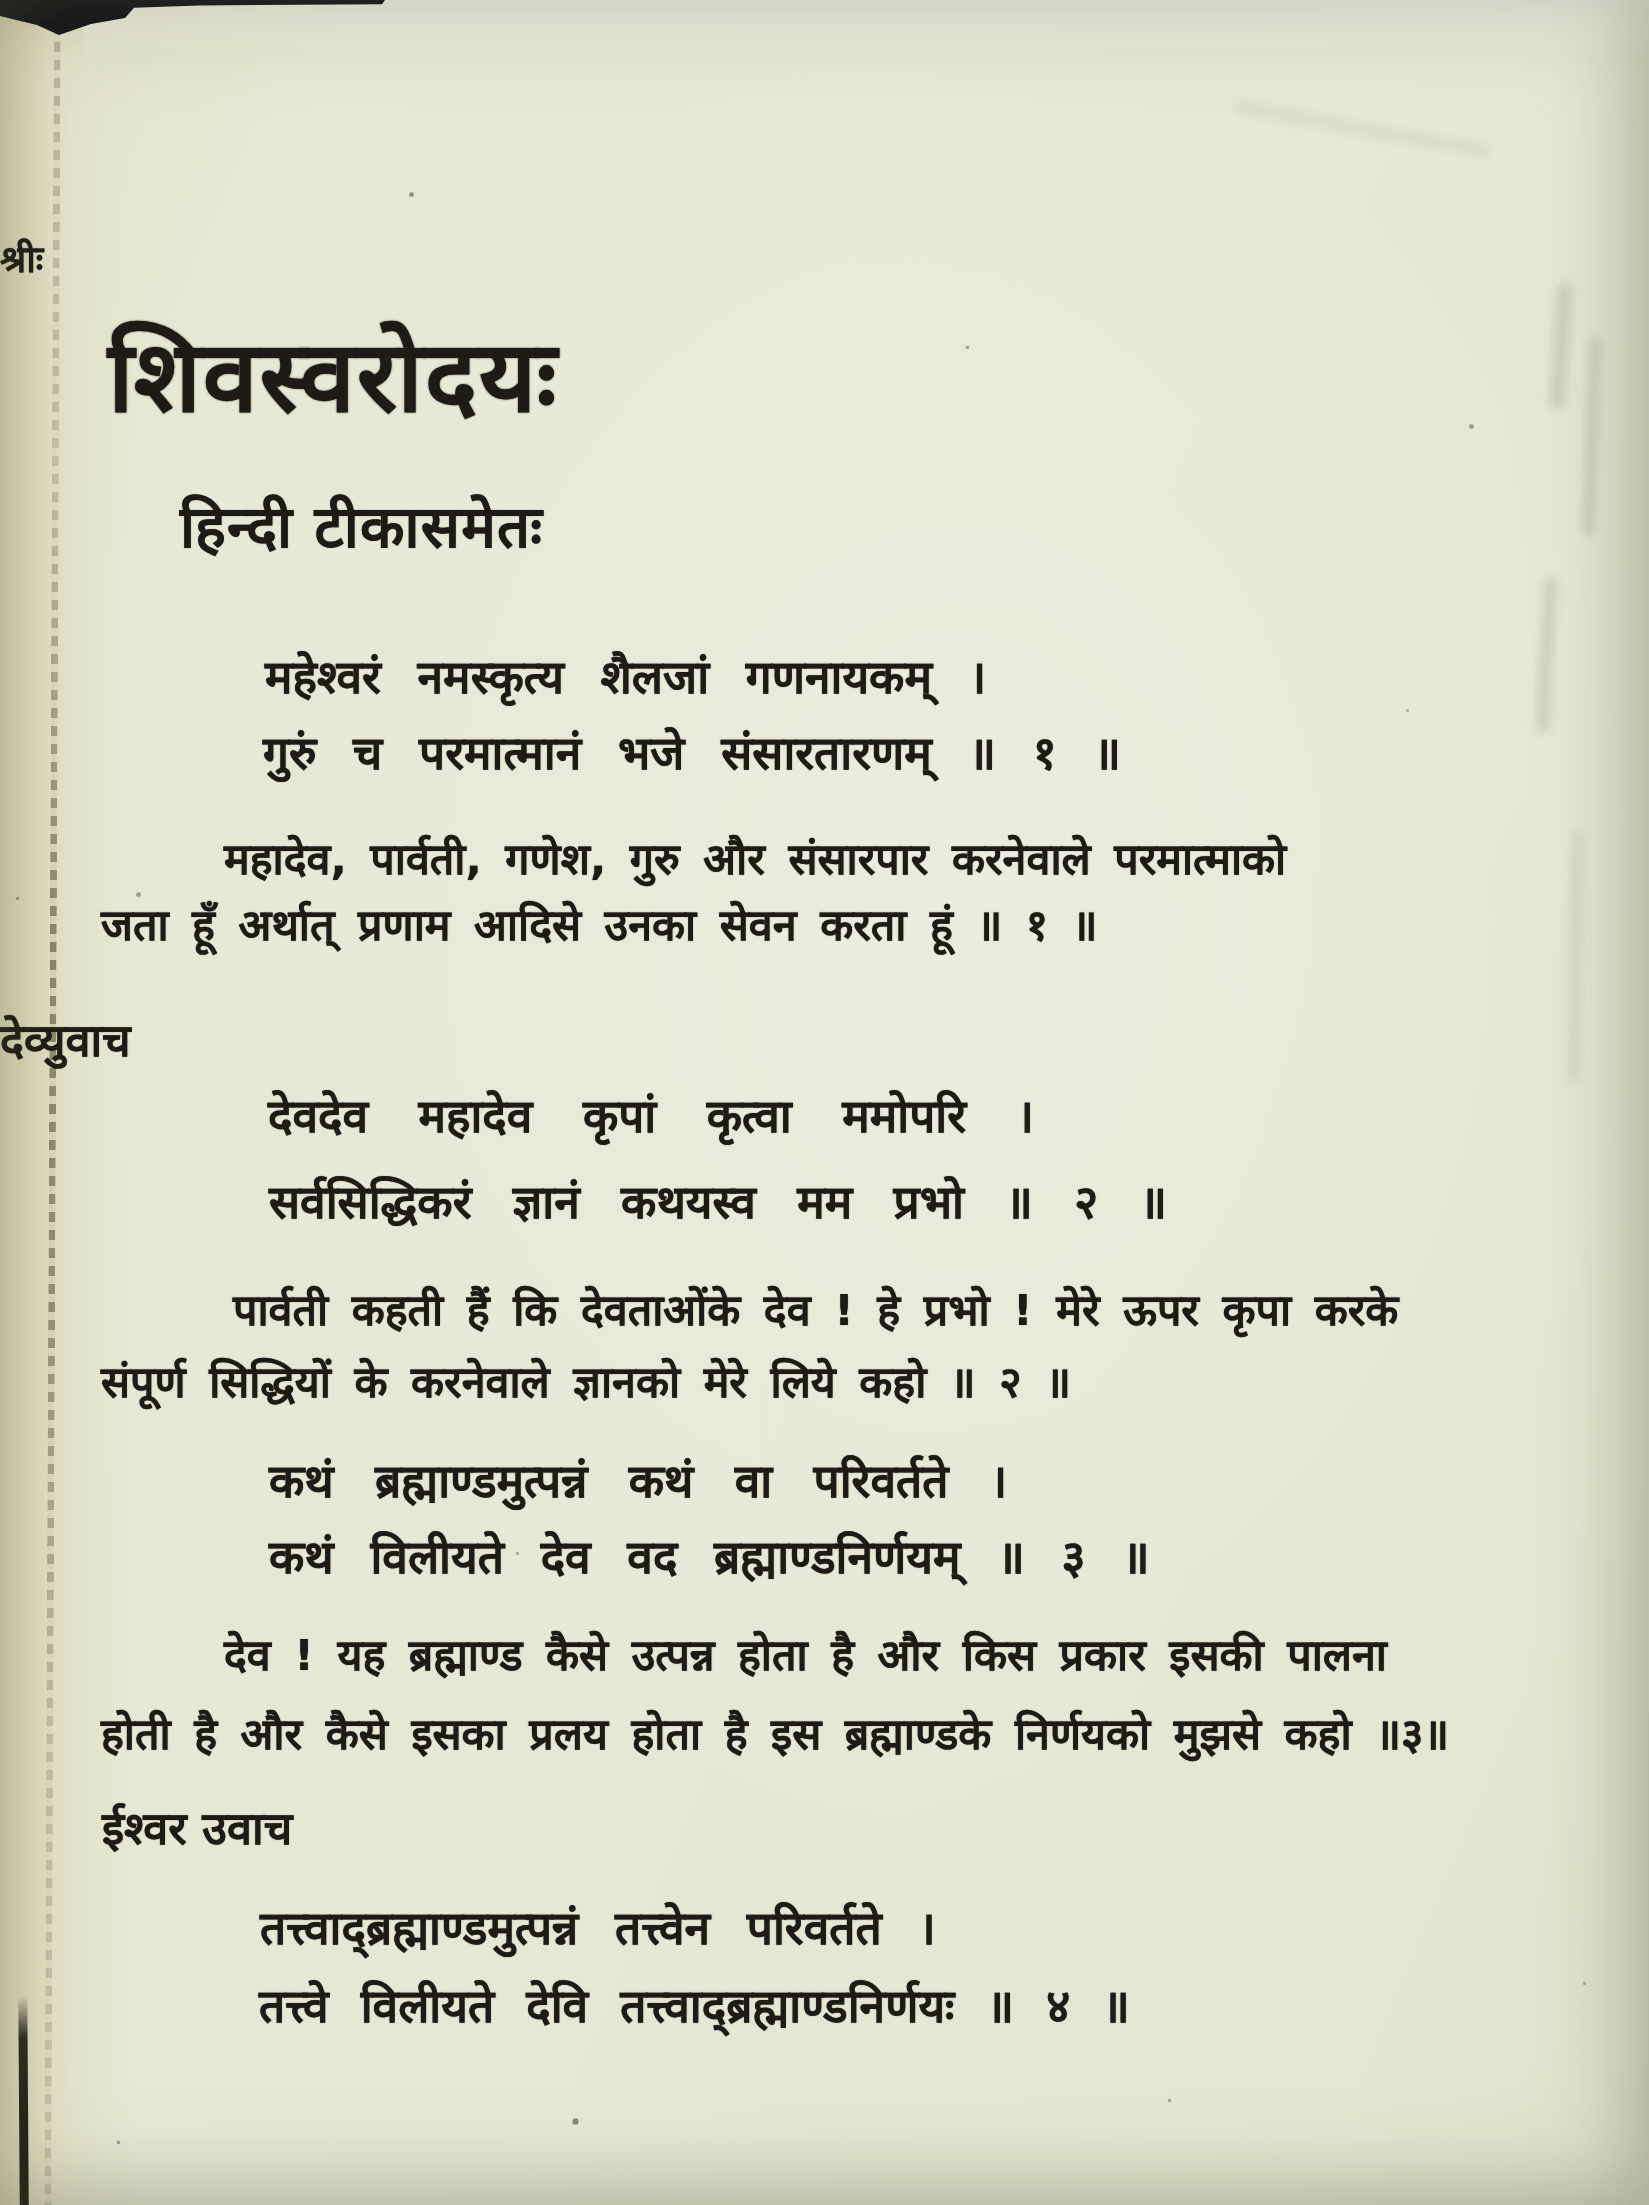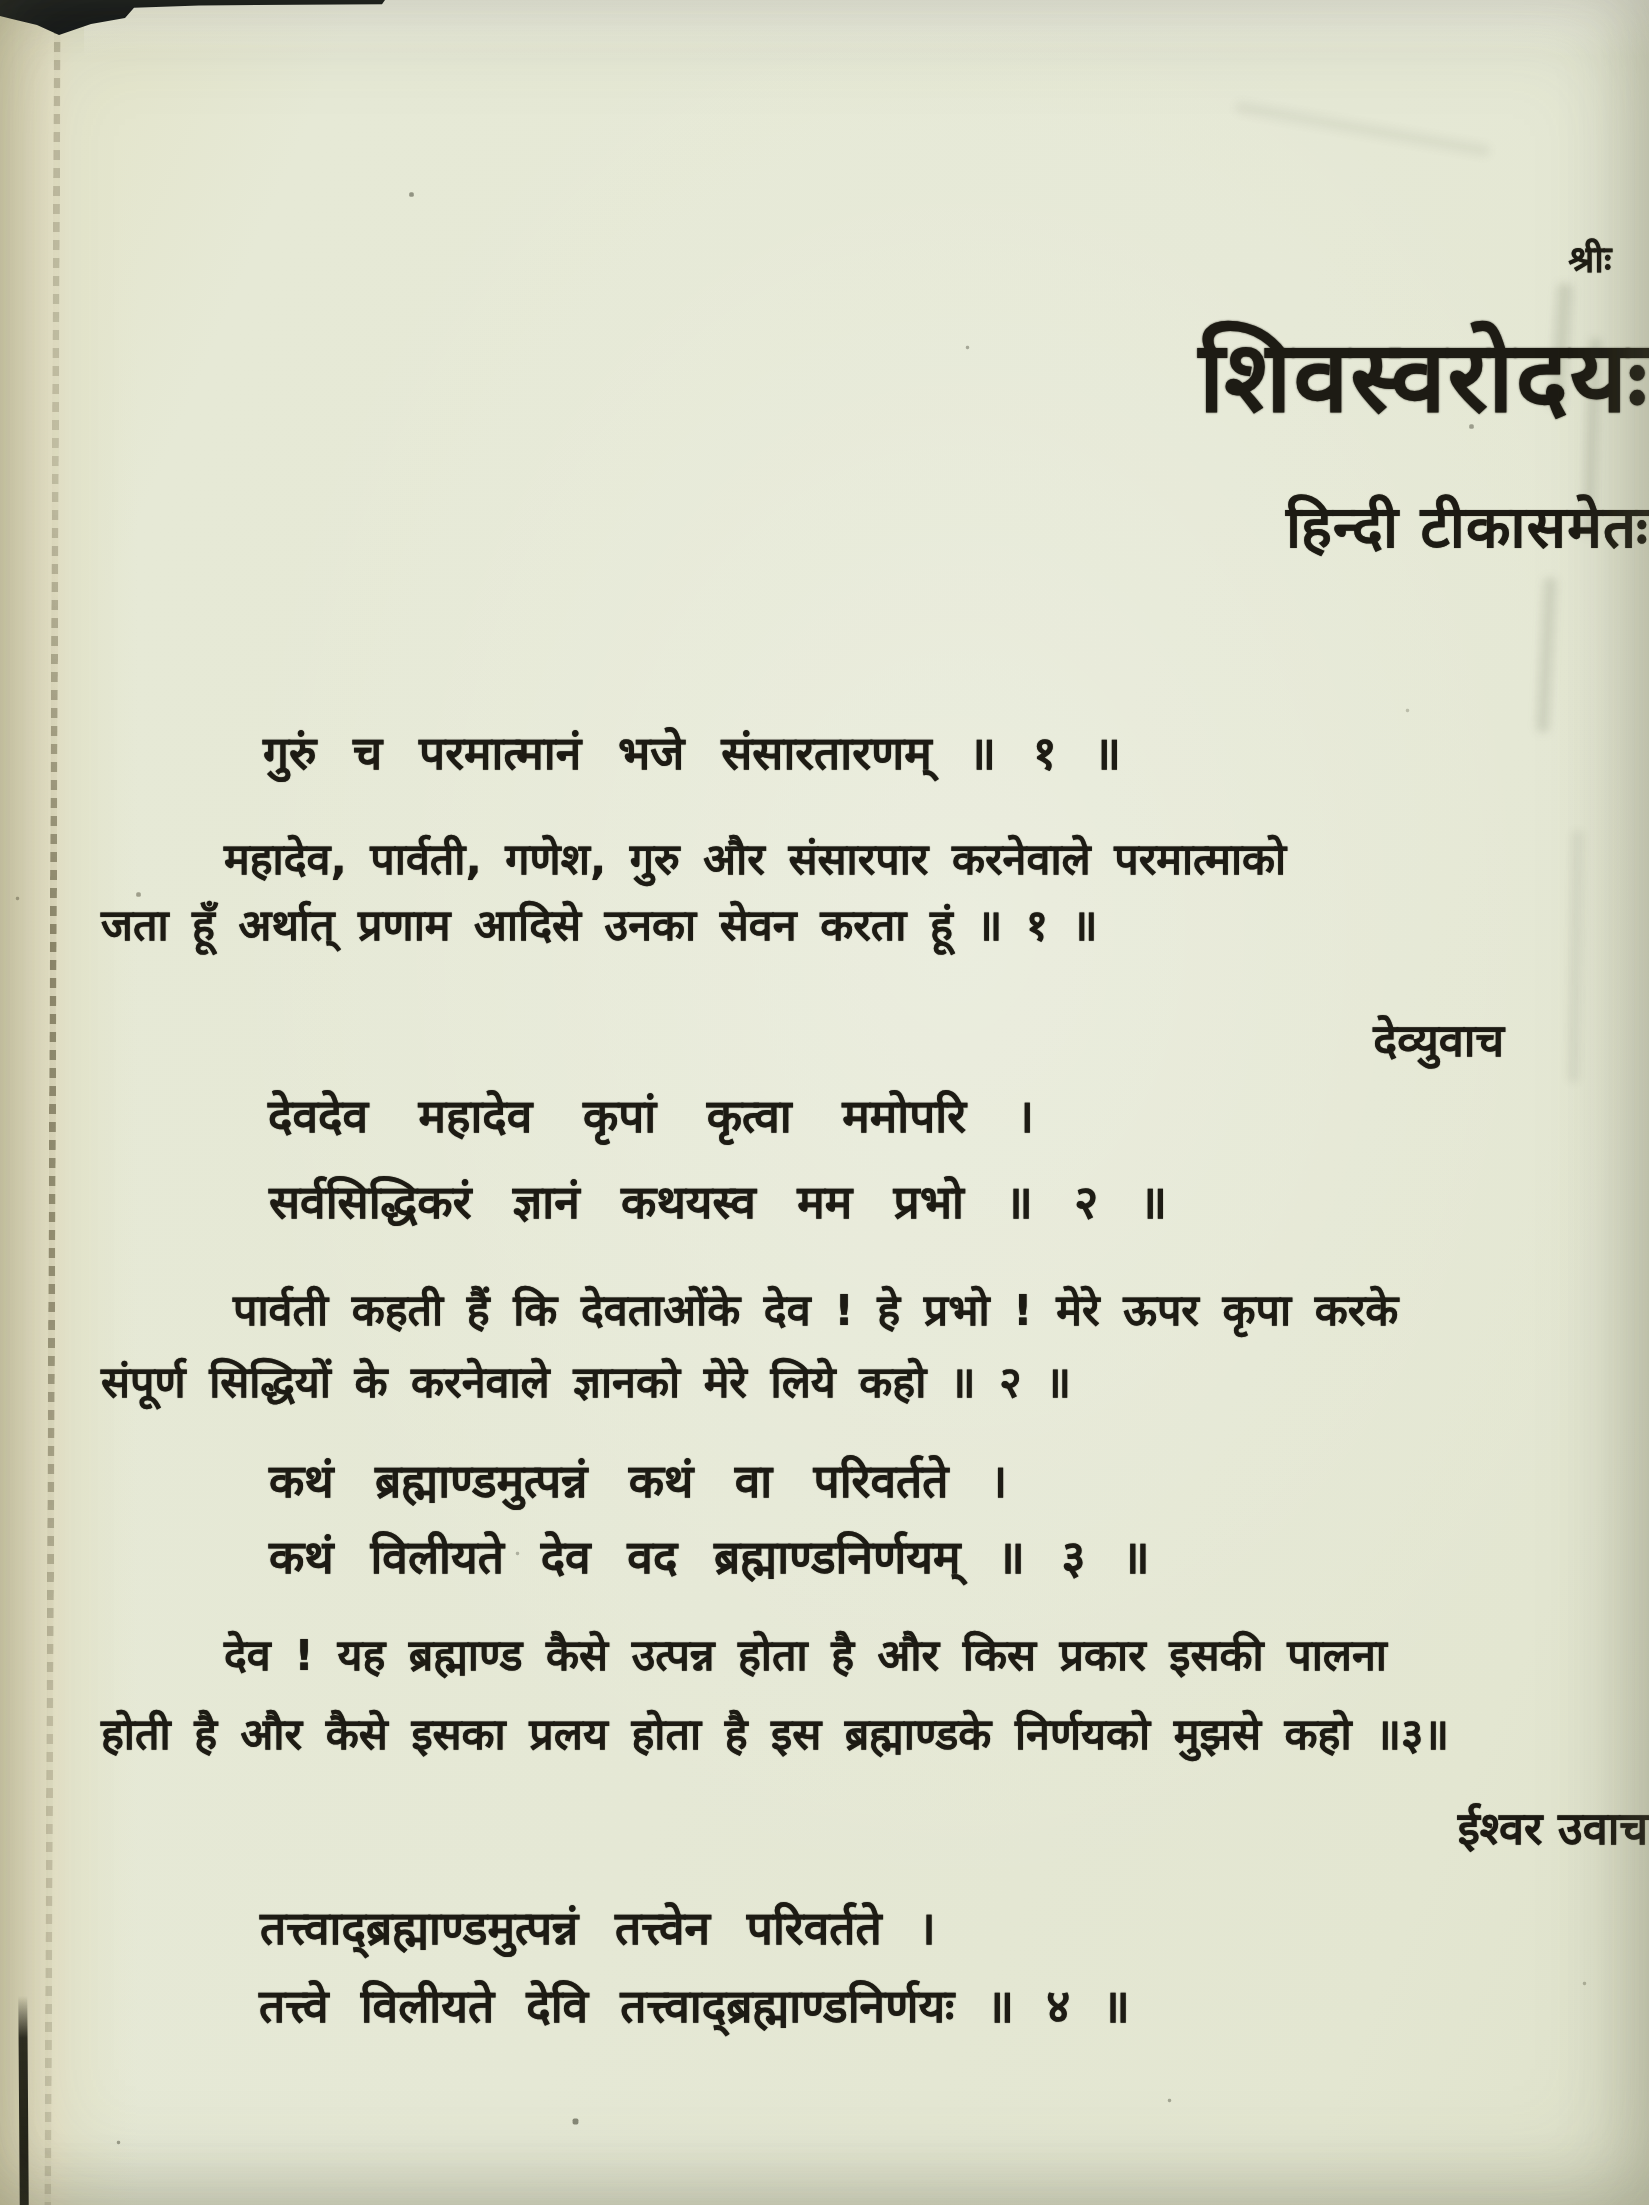--- a/index.html
+++ b/index.html
@@ -113,21 +113,21 @@
 
   
   .t {
     position: absolute;
     color: #1d1b14;
     font-weight: 700;
     white-space: nowrap;
     line-height: 1.15;
     text-shadow: 0 0 1px rgba(22,20,10,0.75);
   }
-  .centered { text-align: right; }
+  .centered { text-align: left; }
   .inv      { left: 0;     top: 239px;  width: 1612px; font-size: 37px;  letter-spacing: 0.6px; }
   .title    { left: 108px; top: 320px;  width: 1541px; font-size: 99px; letter-spacing: 1.8px;
               text-shadow: 0 0 1.8px rgba(22,20,10,0.85); }
   .subtitle { left: 180px; top: 494px;  width: 1469px; font-size: 58px;  letter-spacing: 1.2px; }
   .verse    { font-size: 46px; word-spacing: 0.45em; }
   .comm     { font-size: 43px; word-spacing: 0.20em; }
   .heading  { font-size: 45px; }
   .v1l1 { left: 265px; top: 651px; }
   .v1l2 { left: 263px; top: 727px; }
   .c1l1 { left: 224px; top: 835px; }
@@ -159,20 +159,21 @@
   <div class="ghost g1"></div>
   <div class="ghost g2"></div>
   <div class="ghost g3"></div>
   <div class="ghost g4"></div>
   <div class="ghost g5"></div>
 
   <div class="t inv centered">श्रीः</div>
   <div class="t title centered">शिवस्वरोदयः</div>
   <div class="t subtitle centered">हिन्दी टीकासमेतः</div>
 
+  <div class="t verse v1l1">महेश्वरं नमस्कृत्य शैलजां गणनायकम् ।</div>
   <div class="t verse v1l2">गुरुं च परमात्मानं भजे संसारतारणम् ॥ १ ॥</div>
 
   <div class="t comm c1l1">महादेव, पार्वती, गणेश, गुरु और संसारपार करनेवाले परमात्माको</div>
   <div class="t comm c1l2">जता हूँ अर्थात् प्रणाम आदिसे उनका सेवन करता हूं ॥ १ ॥</div>
 
   <div class="t heading h1 centered">देव्युवाच</div>
 
   <div class="t verse v2l1">देवदेव महादेव कृपां कृत्वा ममोपरि ।</div>
   <div class="t verse v2l2">सर्वसिद्धिकरं ज्ञानं कथयस्व मम प्रभो ॥ २ ॥</div>
 

